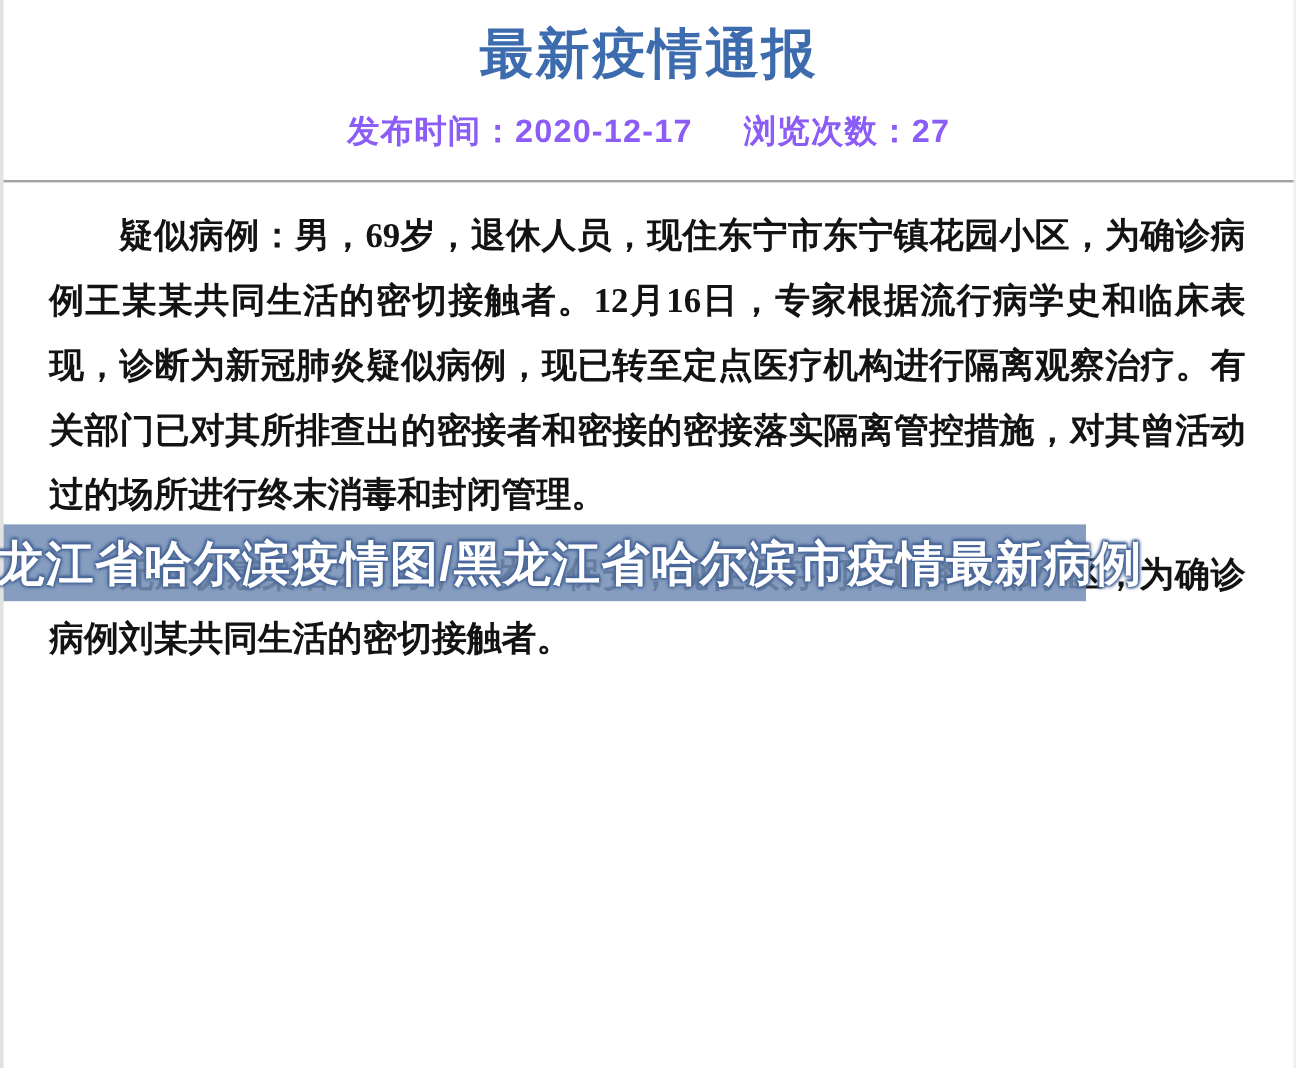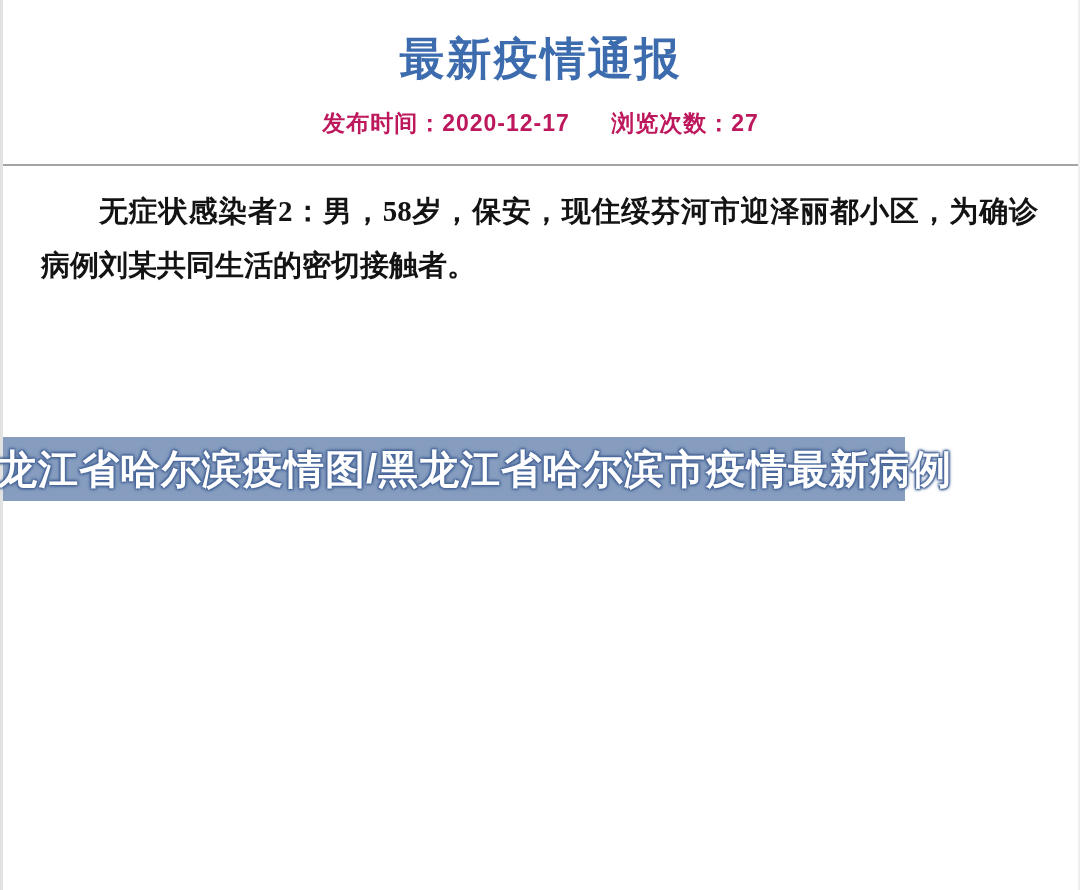--- a/index.html
+++ b/index.html
@@ -14,36 +14,36 @@
   .page {
     position: relative;
     width: 1080px;
     height: 890px;
     background: #ffffff;
     border-left: 3px solid #e2e2e2;
     border-right: 2px solid #efefef;
   }
   
   .header {
-    padding-top: 30px;
+    padding-top: 16px;
     text-align: center;
   }
   .page-title {
     font-family: "Liberation Sans", sans-serif;
     font-size: 45px;
     font-weight: bold;
     letter-spacing: 2px;
     color: #3d6cae;
     line-height: 58px;
   }
   .meta-line {
     margin-top: 18px;
-    font-size: 23px;
+    font-size: 27px;
     font-weight: bold;
-    color: #be185d;
+    color: #8b5cf6;
     letter-spacing: 1px;
     line-height: 34px;
   }
   .meta-line .meta-item + .meta-item { margin-left: 34px; }
   .divider {
     border: none;
     border-top: 2px solid #a3a3a3;
     margin-top: 24px;
   }
   
@@ -97,20 +97,21 @@
     <div class="page-title">最新疫情通报</div>
     <div class="meta-line">
       <span class="meta-item">发布时间：2020-12-17</span>
       <span class="meta-item">浏览次数：27</span>
     </div>
   </div>
 
   <hr class="divider">
 
   <div class="article">
+    <p>疑似病例：男，69岁，退休人员，现住东宁市东宁镇花园小区，为确诊病例王某某共同生活的密切接触者。12月16日，专家根据流行病学史和临床表现，诊断为新冠肺炎疑似病例，现已转至定点医疗机构进行隔离观察治疗。有关部门已对其所排查出的密接者和密接的密接落实隔离管控措施，对其曾活动过的场所进行终末消毒和封闭管理。</p>
     <p>无症状感染者2：男，58岁，保安，现住绥芬河市迎泽丽都小区，为确诊病例刘某共同生活的密切接触者。</p>
   </div>
 
   <div class="overlay-banner">
     <span class="overlay-banner-text">黑龙江省哈尔滨疫情图/黑龙江省哈尔滨市疫情最新病例</span>
   </div>
 
 </div>
 
 </body></html>

